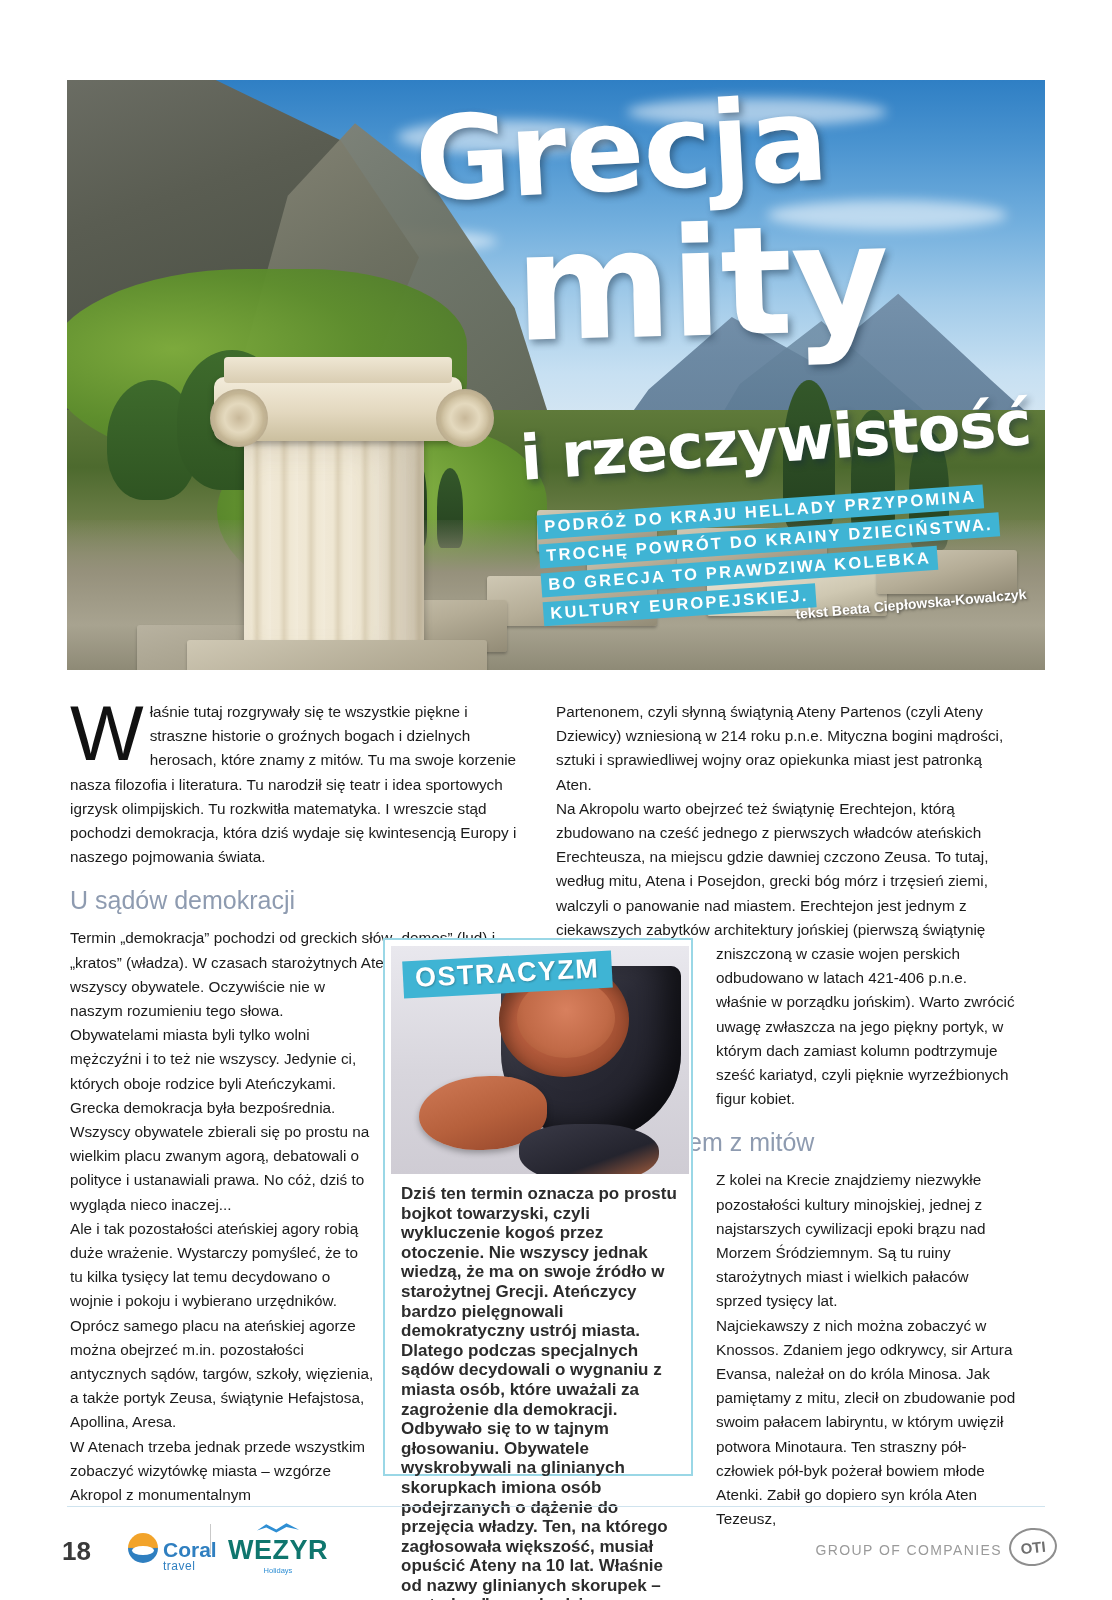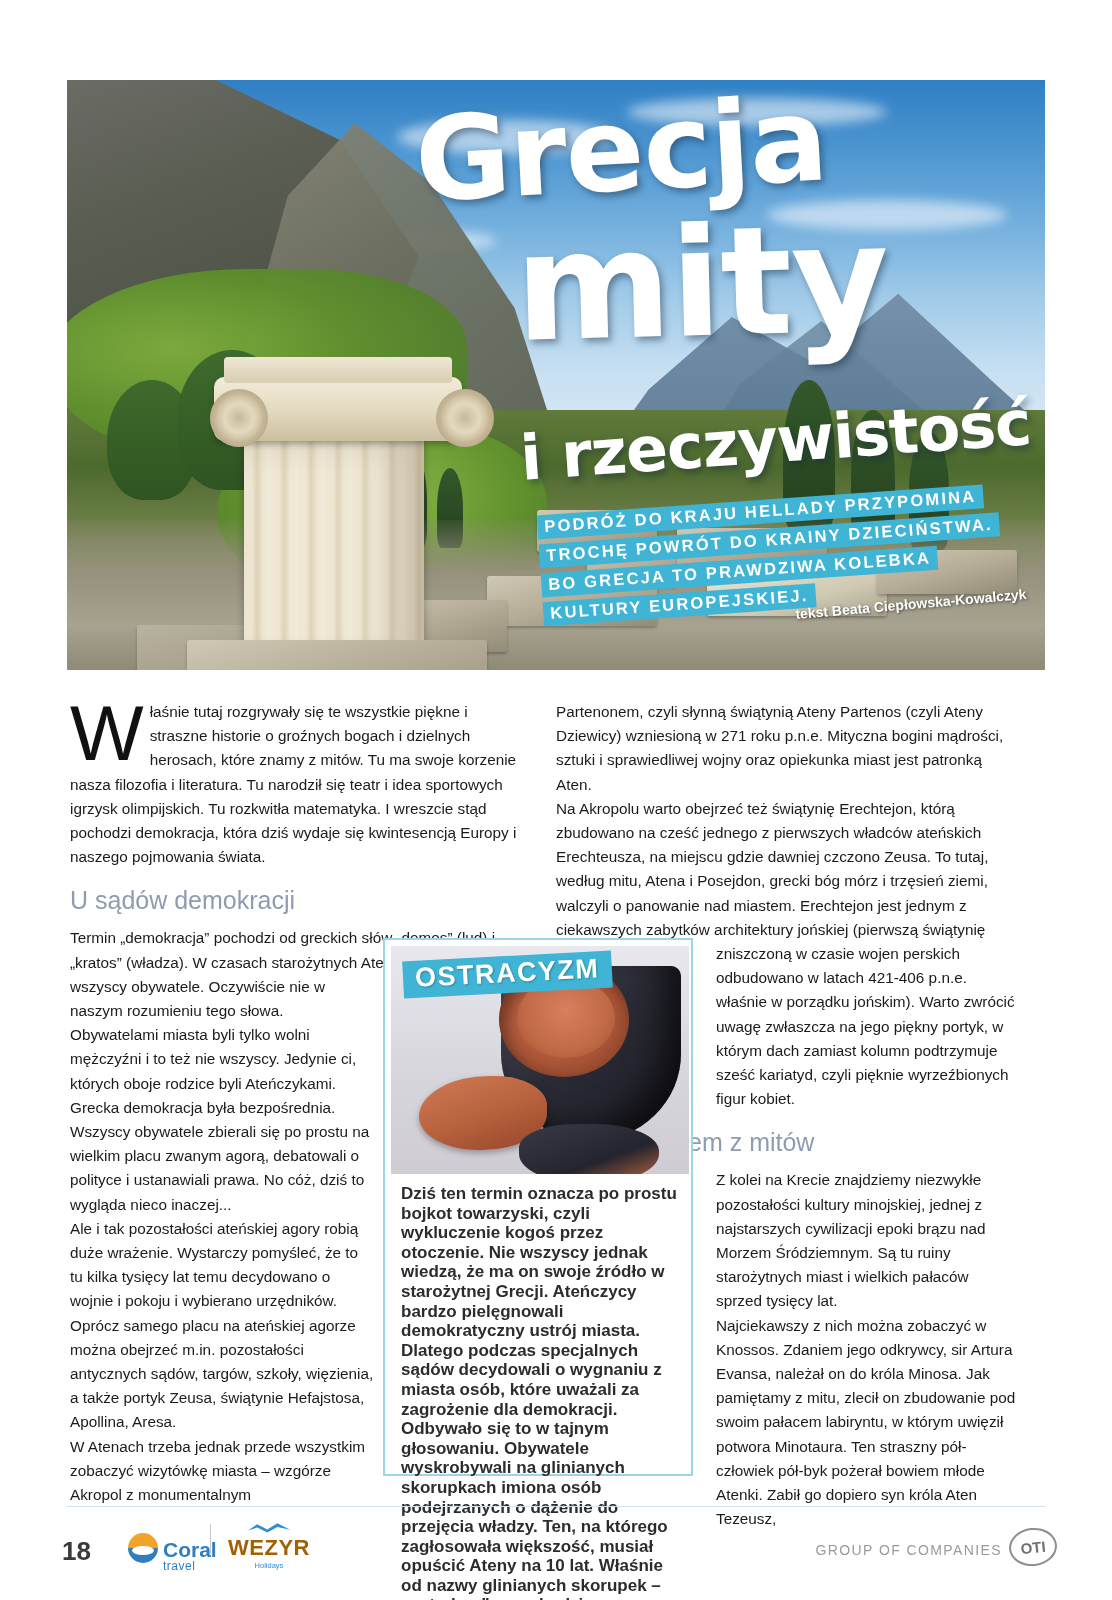--- a/index.html
+++ b/index.html
@@ -340,21 +340,21 @@
   .coral-sub { font-size: 12px; color: #2f7fc0; letter-spacing:.5px; font-family:"Liberation Sans",sans-serif; }
   .logo-div {
     position:absolute; left: 210px; top: 1524px; width:1px; height: 30px; background:#c9c9c9;
   }
   .logo-wezyr { position: absolute; left: 228px; top: 1522px; text-align:center; }
   .wez-bird {
     width: 42px; height: 12px; margin: 0 auto 1px auto;
     background: #2f8fd4;
     clip-path: polygon(0% 70%, 22% 18%, 46% 62%, 70% 10%, 100% 64%, 70% 42%, 46% 88%, 22% 46%);
   }
-  .wez-name { font-size: 22px; font-weight: bold; color:#a16207; letter-spacing:.5px; font-family:"Liberation Sans",sans-serif; }
+  .wez-name { font-size: 27px; font-weight: bold; color:#0f766e; letter-spacing:.5px; font-family:"Liberation Sans",sans-serif; }
   .wez-sub { font-size: 7.5px; color:#2f8fd4; font-family:"Liberation Sans",sans-serif; }
   .group-comp {
     position:absolute; right: 110px; top: 1542px;
     font-size: 14px; letter-spacing: 1.4px; color: #9a9a9a;
     font-family:"Liberation Sans",sans-serif;
   }
   .oti {
     position:absolute; right: 55px; top: 1528px;
     width: 44px; height: 34px; border: 2px solid #8e8e8e; border-radius: 50%;
     display:flex; align-items:center; justify-content:center;
@@ -428,21 +428,21 @@
   <div class="col-left">
     <p class="body-p dropcap-p"><span class="dropcap">W</span><span>łaśnie tutaj rozgrywały się te wszystkie piękne i straszne historie o groźnych bogach i dzielnych herosach, które znamy z mitów. Tu ma swoje korzenie nasza filozofia i literatura. Tu narodził się teatr i idea sportowych igrzysk olimpijskich. Tu rozkwitła matematyka. I wreszcie stąd pochodzi demokracja, która dziś wydaje się kwintesencją Europy i naszego pojmowania świata.</span></p>
     <h2 class="sec">U sądów demokracji</h2>
     <p class="body-p">Termin „demokracja” pochodzi od greckich słów „demos” (lud) i „kratos” (władza). W czasach starożytnych Atenami bowiem rządzili</p>
     <p class="body-p narrow">wszyscy obywatele. Oczywiście nie w naszym rozumieniu tego słowa. Obywatelami miasta byli tylko wolni mężczyźni i to też nie wszyscy. Jedynie ci, których oboje rodzice byli Ateńczykami. Grecka demokracja była bezpośrednia. Wszyscy obywatele zbierali się po prostu na wielkim placu zwanym agorą, debatowali o polityce i ustanawiali prawa. No cóż, dziś to wygląda nieco inaczej...</p>
     <p class="body-p narrow">Ale i tak pozostałości ateńskiej agory robią duże wrażenie. Wystarczy pomyśleć, że to tu kilka tysięcy lat temu decydowano o wojnie i pokoju i wybierano urzędników. Oprócz samego placu na ateńskiej agorze można obejrzeć m.in. pozostałości antycznych sądów, targów, szkoły, więzienia, a także portyk Zeusa, świątynie Hefajstosa, Apollina, Aresa.</p>
     <p class="body-p narrow">W Atenach trzeba jednak przede wszystkim zobaczyć wizytówkę miasta – wzgórze Akropol z monumentalnym</p>
   </div>
 
   <div class="col-right">
-    <p class="body-p right-flow-top">Partenonem, czyli słynną świątynią Ateny Partenos (czyli Ateny Dziewicy) wzniesioną w 271 roku p.n.e. Mityczna bogini mądrości, sztuki i sprawiedliwej wojny oraz opiekunka miast jest patronką Aten.</p>
+    <p class="body-p right-flow-top">Partenonem, czyli słynną świątynią Ateny Partenos (czyli Ateny Dziewicy) wzniesioną w 214 roku p.n.e. Mityczna bogini mądrości, sztuki i sprawiedliwej wojny oraz opiekunka miast jest patronką Aten.</p>
     <p class="body-p right-flow-top">Na Akropolu warto obejrzeć też świątynię Erechtejon, którą zbudowano na cześć jednego z pierwszych władców ateńskich Erechteusza, na miejscu gdzie dawniej czczono Zeusa. To tutaj, według mitu, Atena i Posejdon, grecki bóg mórz i trzęsień ziemi, walczyli o panowanie nad miastem. Erechtejon jest jednym z ciekawszych zabytków architektury jońskiej (pierwszą świątynię</p>
     <p class="body-p right-flow-narrow">zniszczoną w czasie wojen perskich odbudowano w latach 421-406 p.n.e. właśnie w porządku jońskim). Warto zwrócić uwagę zwłaszcza na jego piękny portyk, w którym dach zamiast kolumn podtrzymuje sześć kariatyd, czyli pięknie wyrzeźbionych figur kobiet.</p>
     <h2 class="sec right-flow-narrow">Labirynt rodem z mitów</h2>
     <p class="body-p right-flow-narrow">Z kolei na Krecie znajdziemy niezwykłe pozostałości kultury minojskiej, jednej z najstarszych cywilizacji epoki brązu nad Morzem Śródziemnym. Są tu ruiny starożytnych miast i wielkich pałaców sprzed tysięcy lat.</p>
     <p class="body-p right-flow-narrow">Najciekawszy z nich można zobaczyć w Knossos. Zdaniem jego odkrywcy, sir Artura Evansa, należał on do króla Minosa. Jak pamiętamy z mitu, zlecił on zbudowanie pod swoim pałacem labiryntu, w którym uwięził potwora Minotaura. Ten straszny pół-człowiek pół-byk pożerał bowiem młode Atenki. Zabił go dopiero syn króla Aten Tezeusz,</p>
   </div>
 
   <div class="ostracyzm">
     <div class="ostr-photo">
       <div class="pot-dark"></div>

